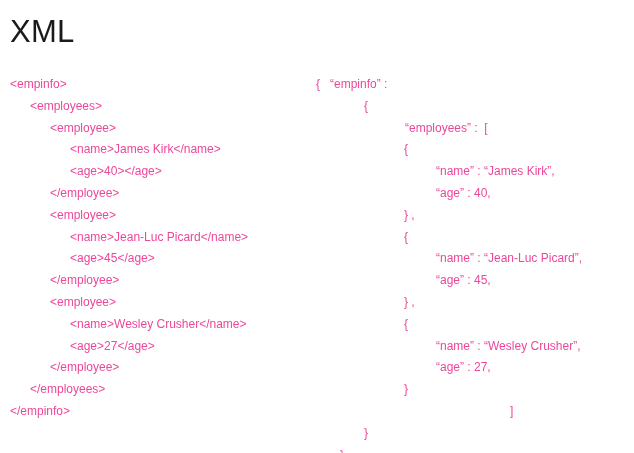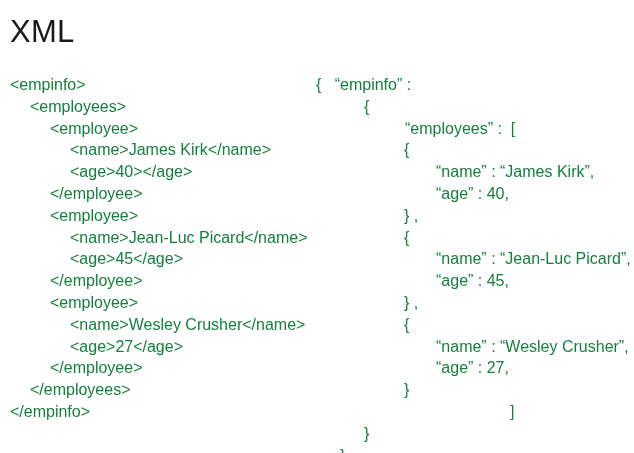--- a/index.html
+++ b/index.html
@@ -33,23 +33,23 @@
     white-space: pre;
     text-align: center;
   }
   .heading-xml  { left: 10px;  top: 16px; }
   .heading-json { left: 364px; top: 16px; }
 
   
   .code-col {
     position: absolute;
     top: 74px;
-    font-size: 16px;
+    font-size: 12px;
     line-height: 21.8px;
-    color: #15803d;
+    color: #ec4899;
     white-space: pre;
   }
   .code-xml  { left: 0px;   width: 310px; }
   .code-json { left: 0px;   width: 634px; }
 
   .code-line {
     display: block;
     white-space: pre;
     height: 21.8px;
   }

